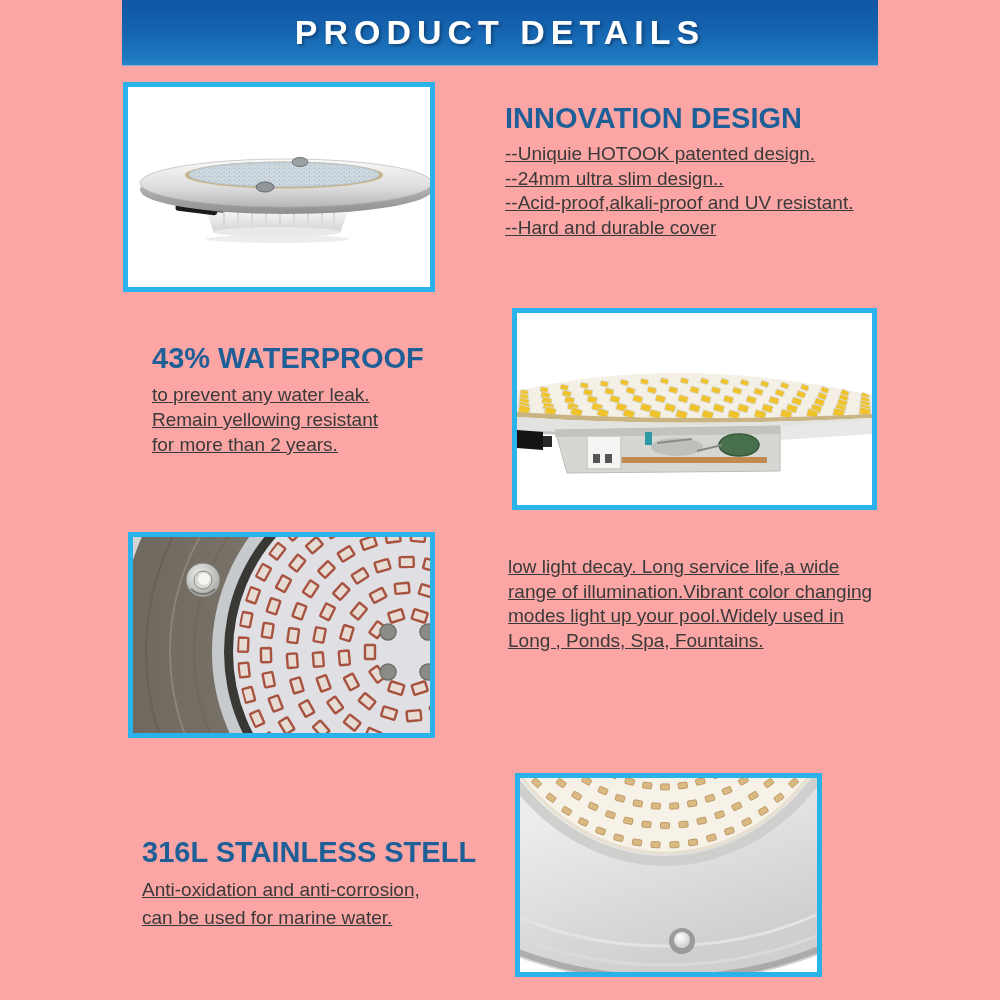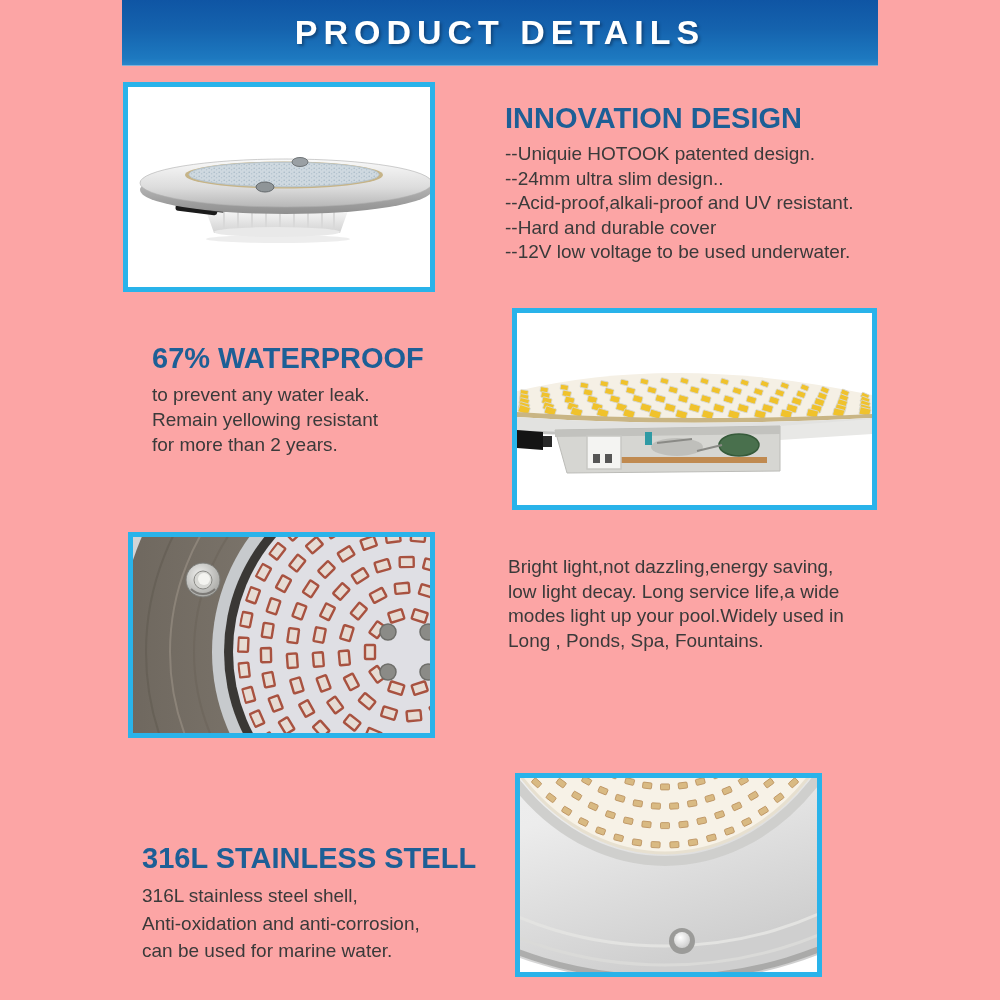--- a/index.html
+++ b/index.html
@@ -16,25 +16,25 @@
   .photo{position:absolute;border:5px solid #29b3ea;background:#fff;box-sizing:border-box;}
   .photo svg{display:block;width:100%;height:100%;}
   .photo1{left:123px;top:82px;width:312px;height:210px;}
   .photo2{left:512px;top:308px;width:365px;height:202px;}
   .photo3{left:128px;top:532px;width:307px;height:206px;}
   .photo4{left:515px;top:773px;width:307px;height:204px;}
   
   .tblock{position:absolute;}
   .tblock h2{margin:0 0 7px 0;font-size:29px;line-height:34px;font-weight:bold;color:#1d5f96;
              letter-spacing:0px;white-space:nowrap;}
-  .tblock p{margin:0;font-size:19px;color:#3a3a3a;white-space:nowrap;}
+  .tblock p{margin:0;font-size:19px;color:#3a3a3a;white-space:nowrap;text-decoration:underline;}
   .tb1{left:505px;top:101px;}  .tb1 p{line-height:24.6px;}
   .tb2{left:152px;top:341px;}  .tb2 p{line-height:25px;}
   .tb3{left:508px;top:555px;}  .tb3 p{line-height:24.6px;}
-  .tb4{left:142px;top:835px;margin-top:6px;}  .tb4 p{line-height:27.5px;}
+  .tb4{left:142px;top:835px;}  .tb4 p{line-height:27.5px;}
 </style>
 </head>
 <body>
 
 <div class="page">
 
   <div class="banner">
     <span class="banner-title">PRODUCT DETAILS</span>
   </div>
 
@@ -76,25 +76,24 @@
       <ellipse cx="137" cy="100" rx="9" ry="5" fill="#8f9598" stroke="#63686b" stroke-width="1"></ellipse>
     </svg>
   </div>
 
   <div class="tblock tb1">
     <h2>INNOVATION DESIGN</h2>
     <p>--Uniquie HOTOOK patented design.</p>
     <p>--24mm ultra slim design..</p>
     <p>--Acid-proof,alkali-proof and UV resistant.</p>
     <p>--Hard and durable cover</p>
-    <p>--12V low voltage to be used underwater.</p>
   </div>
 
   <div class="tblock tb2">
-    <h2>67% WATERPROOF</h2>
+    <h2>43% WATERPROOF</h2>
     <p>to prevent any water leak.</p>
     <p>Remain yellowing resistant</p>
     <p>for more than 2 years.</p>
   </div>
 
   <div class="photo photo2">
     <svg id="svg2" viewBox="0 0 355 192" preserveAspectRatio="none">
       <rect width="355" height="192" fill="#ffffff"></rect>
       <path d="M0,78 Q160,40 355,82 L355,101 Q160,110 0,99 Z" fill="#f5f0e5"></path>
       <g id="chips2">
@@ -299,29 +298,28 @@
       <g>
         <circle cx="70" cy="43" r="17" fill="url(#screwG)" stroke="#7a7a76" stroke-width="1"></circle>
         <circle cx="70" cy="43" r="9" fill="#d8d8d4" stroke="#8a8a86" stroke-width="1"></circle>
         <circle cx="71" cy="42" r="6" fill="#f4f4f0"></circle>
         <path d="M58,52 A17,17 0 0,0 82,52" fill="none" stroke="#55524e" stroke-width="2" opacity="0.6"></path>
       </g>
     </svg>
   </div>
 
   <div class="tblock tb3">
-    <p>Bright light,not dazzling,energy saving,</p>
     <p>low light decay. Long service life,a wide</p>
+    <p>range of illumination.Vibrant color changing</p>
     <p>modes light up your pool.Widely used in</p>
     <p>Long , Ponds, Spa, Fountains.</p>
   </div>
 
   <div class="tblock tb4">
     <h2>316L STAINLESS STELL</h2>
-    <p>316L stainless steel shell,</p>
     <p>Anti-oxidation and anti-corrosion,</p>
     <p>can be used for marine water.</p>
   </div>
 
   <div class="photo photo4">
     <svg id="svg4" viewBox="0 0 297 194" preserveAspectRatio="none">
       <defs>
         <linearGradient id="bodyG" x1="0" y1="0" x2="0.4" y2="1">
           <stop offset="0" stop-color="#fdfdfd"></stop>
             <stop offset="0.7" stop-color="#ececec"></stop>

